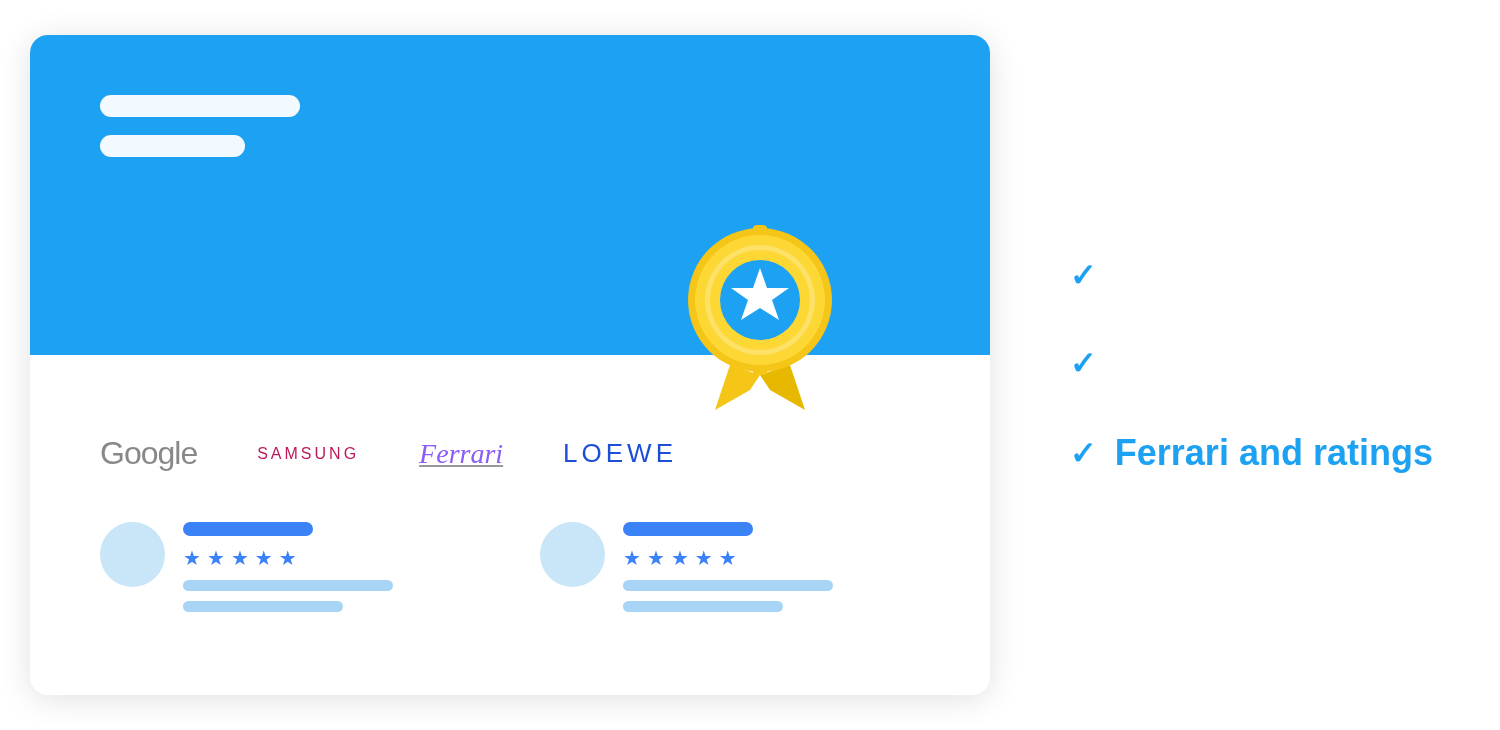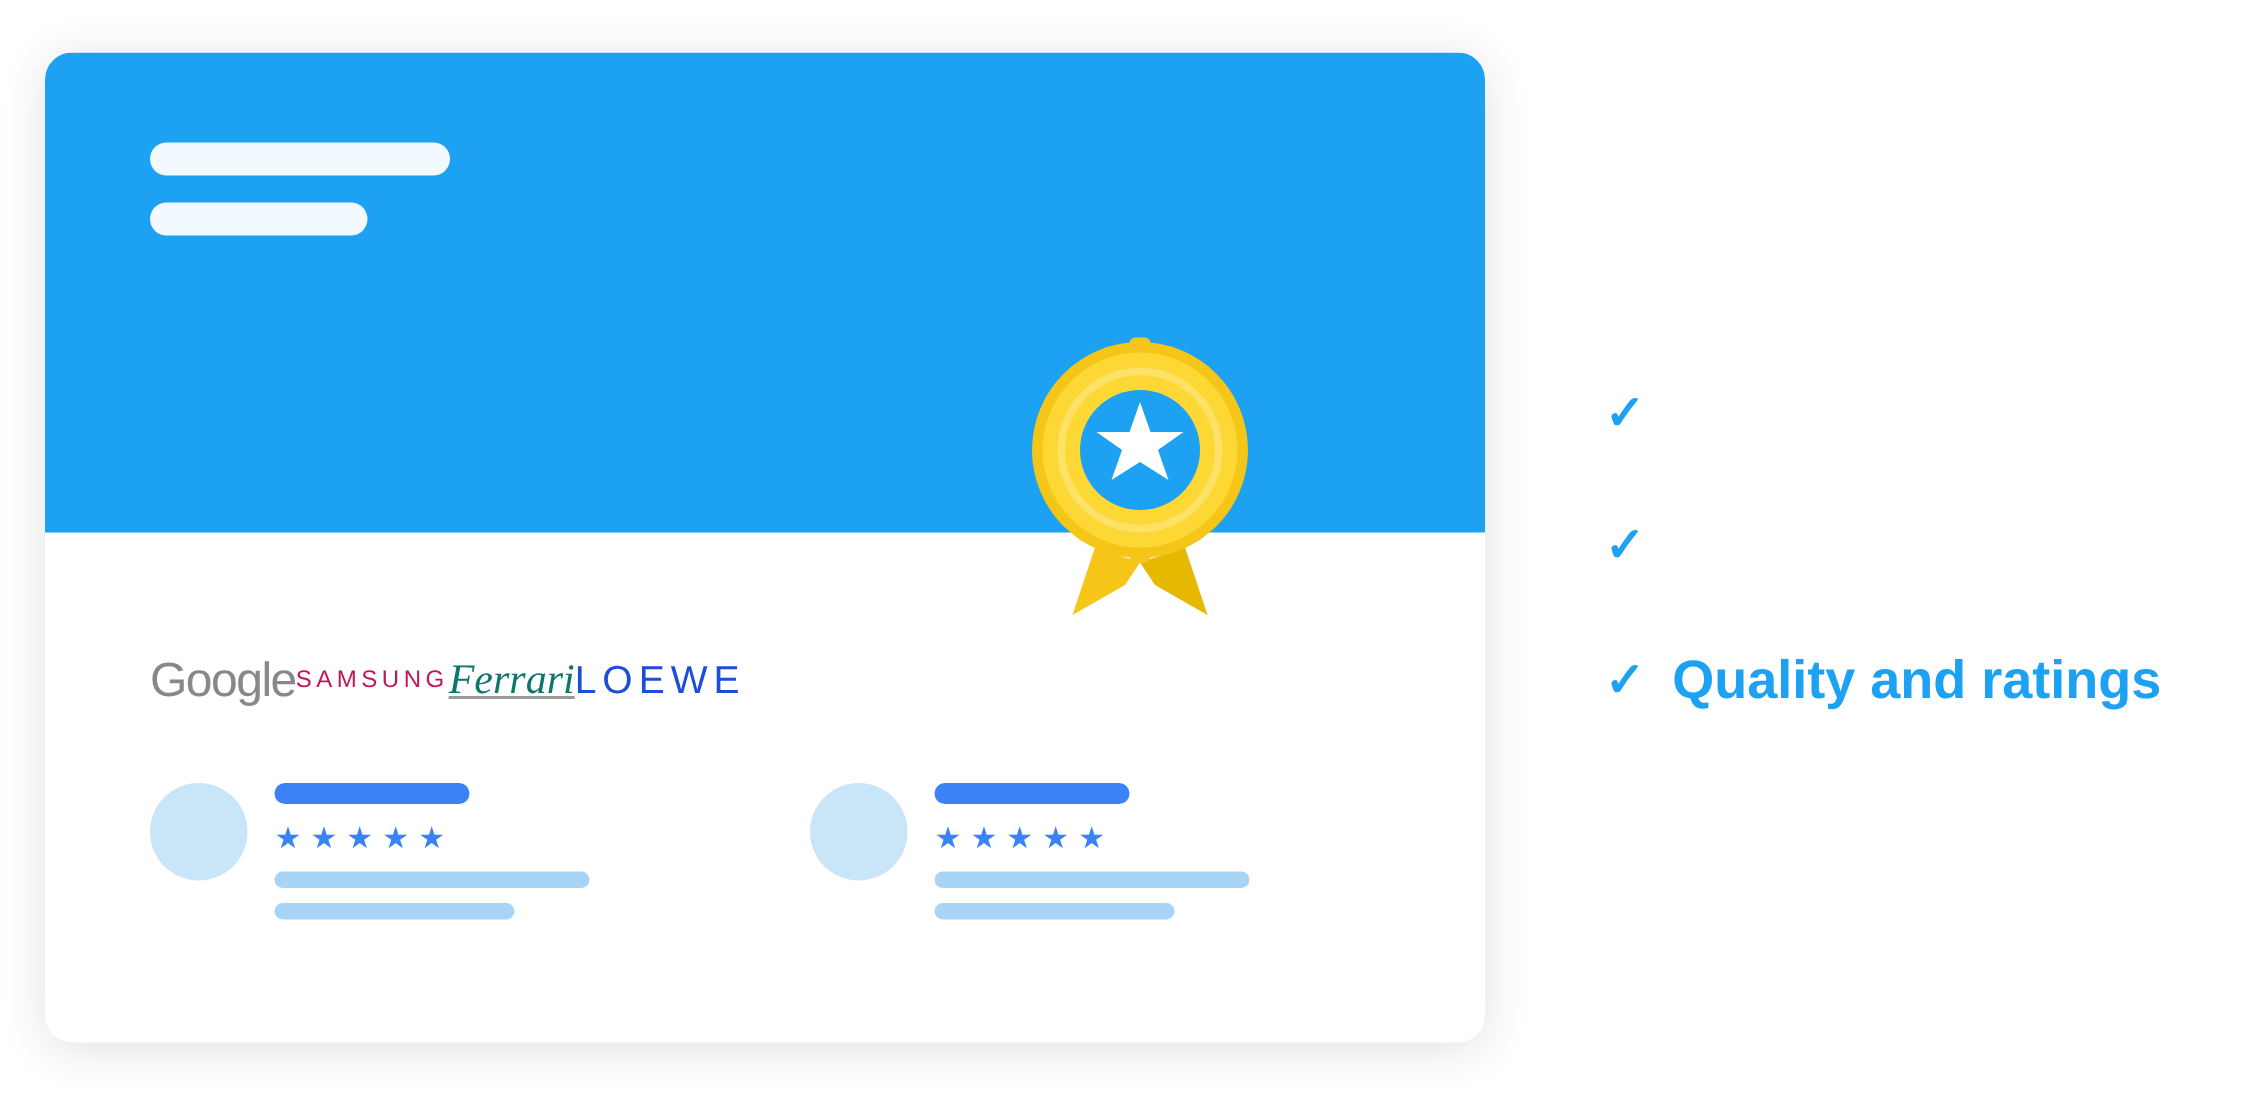--- a/index.html
+++ b/index.html
@@ -81,20 +81,21 @@
     
     .card-body {
       background: #ffffff;
       padding: 50px 70px 50px 70px;
     }
 
     
     .client-logos {
       display: flex;
       align-items: center;
+      gap: 60px;
       margin-bottom: 50px;
       padding-top: 30px;
     }
 
     .logo-google {
       font-size: 32px;
       color: #888;
       font-family: 'Arial', sans-serif;
       font-weight: 300;
       letter-spacing: -1px;
@@ -104,21 +105,21 @@
       font-size: 16px;
       color: #be185d;
       font-family: 'Arial', sans-serif;
       font-weight: 400;
       letter-spacing: 3px;
       text-transform: uppercase;
     }
 
     .logo-ferrari {
       font-size: 28px;
-      color: #0f766e;
+      color: #8b5cf6;
       font-family: Georgia, serif;
       font-style: italic;
       font-weight: 400;
       text-decoration: underline;
       text-decoration-color: #999;
     }
 
     .logo-loewe {
       font-size: 26px;
       color: #1d4ed8;
@@ -312,17 +313,17 @@
     <div class="checklist-item">
       <span class="check-icon">✓</span>
     </div>
 
     <div class="checklist-item">
       <span class="check-icon">✓</span>
     </div>
 
     <div class="checklist-item">
       <span class="check-icon">✓</span>
-      <span class="checklist-label">Quality and ratings</span>
+      <span class="checklist-label">Ferrari and ratings</span>
     </div>
 
   </div>
 </div>
 
 </body></html>

